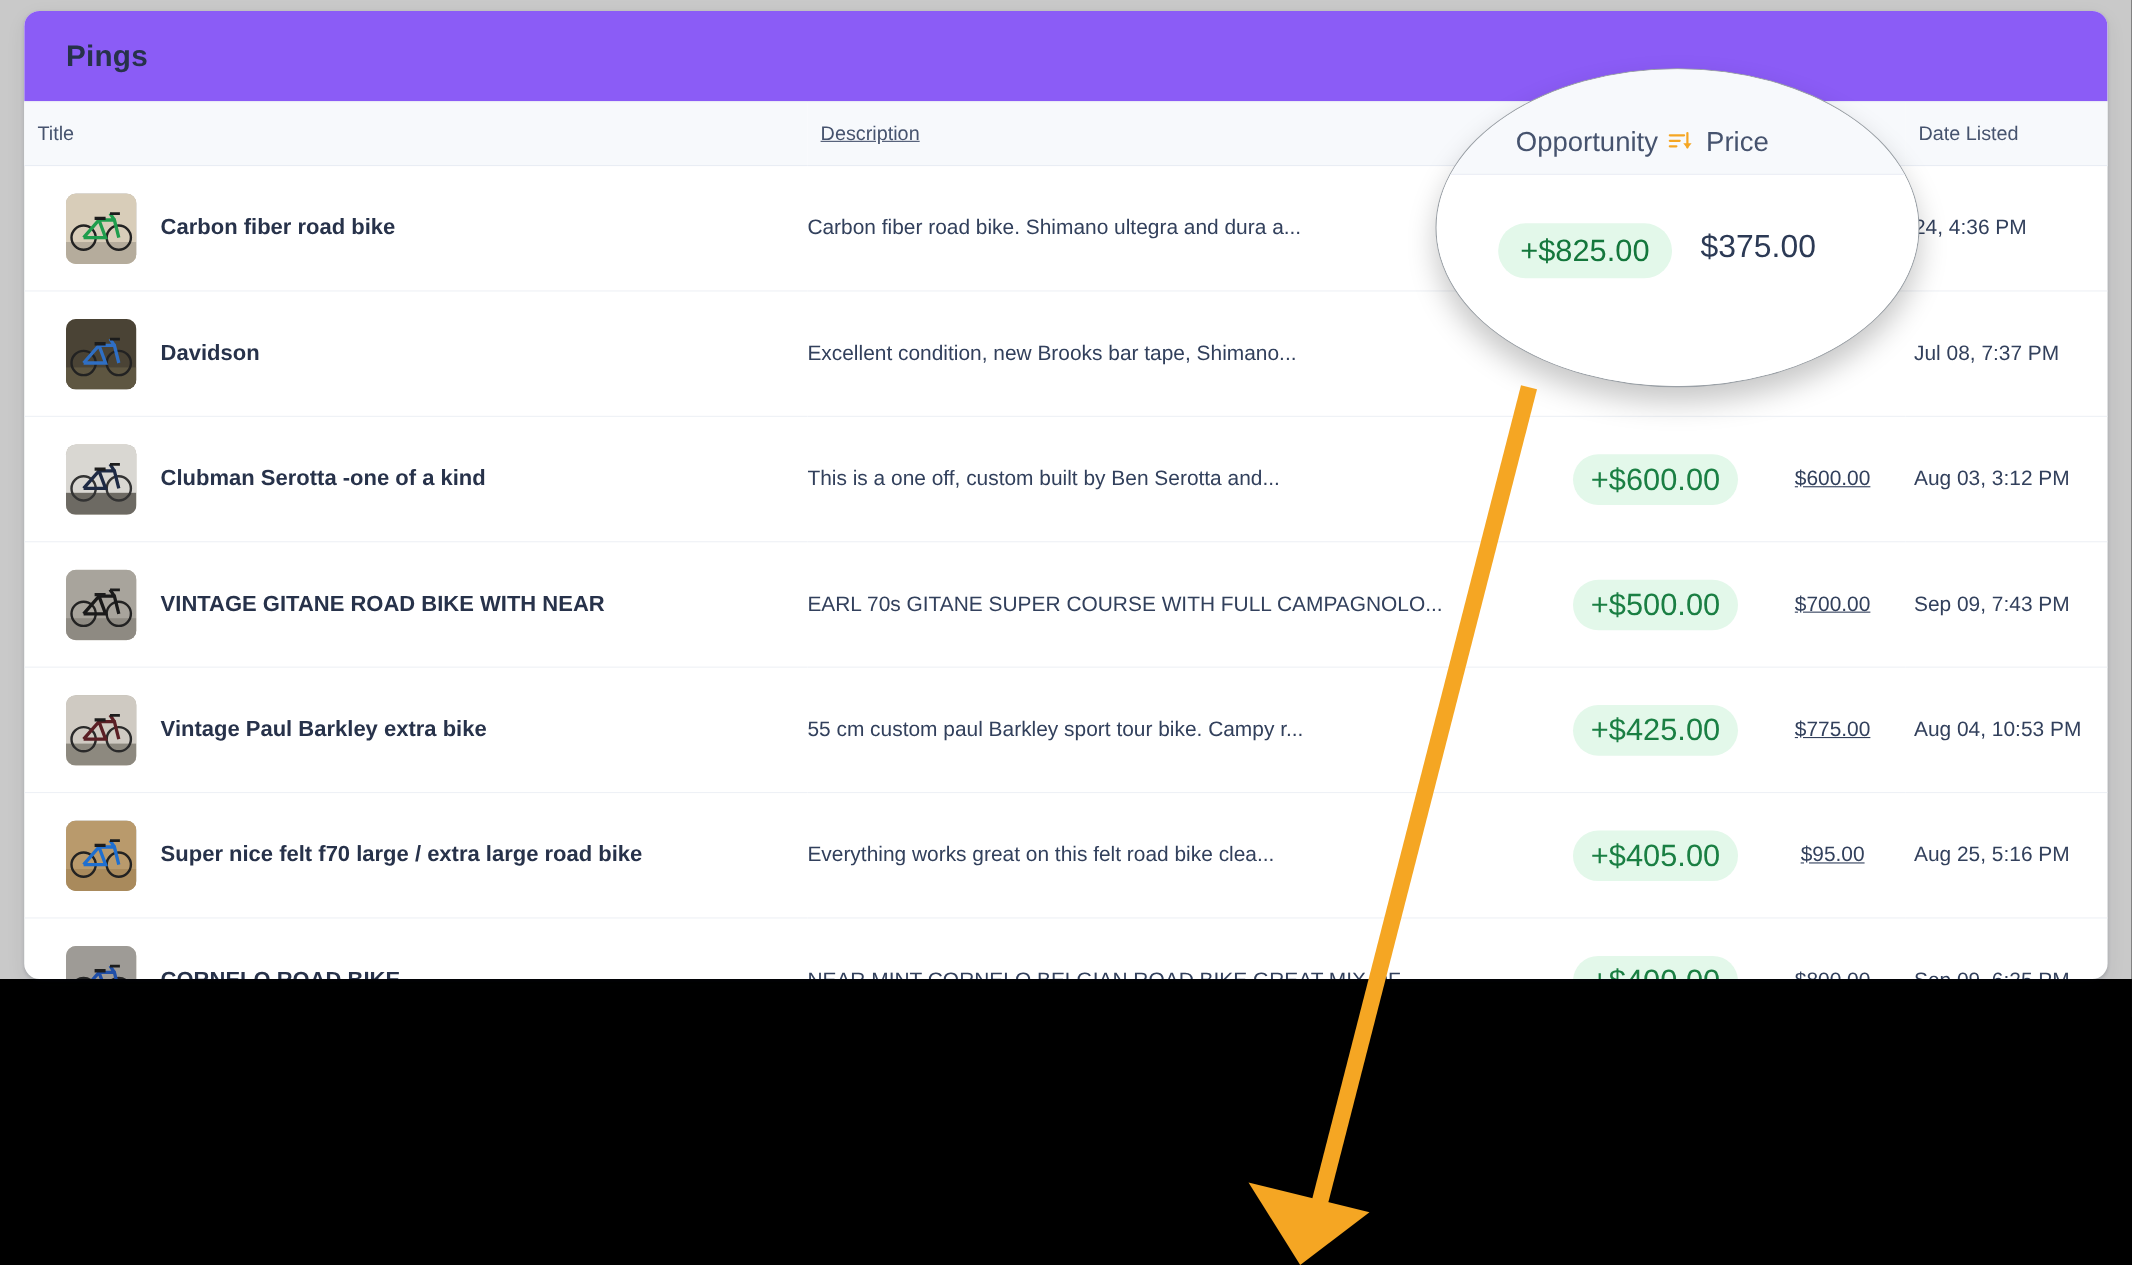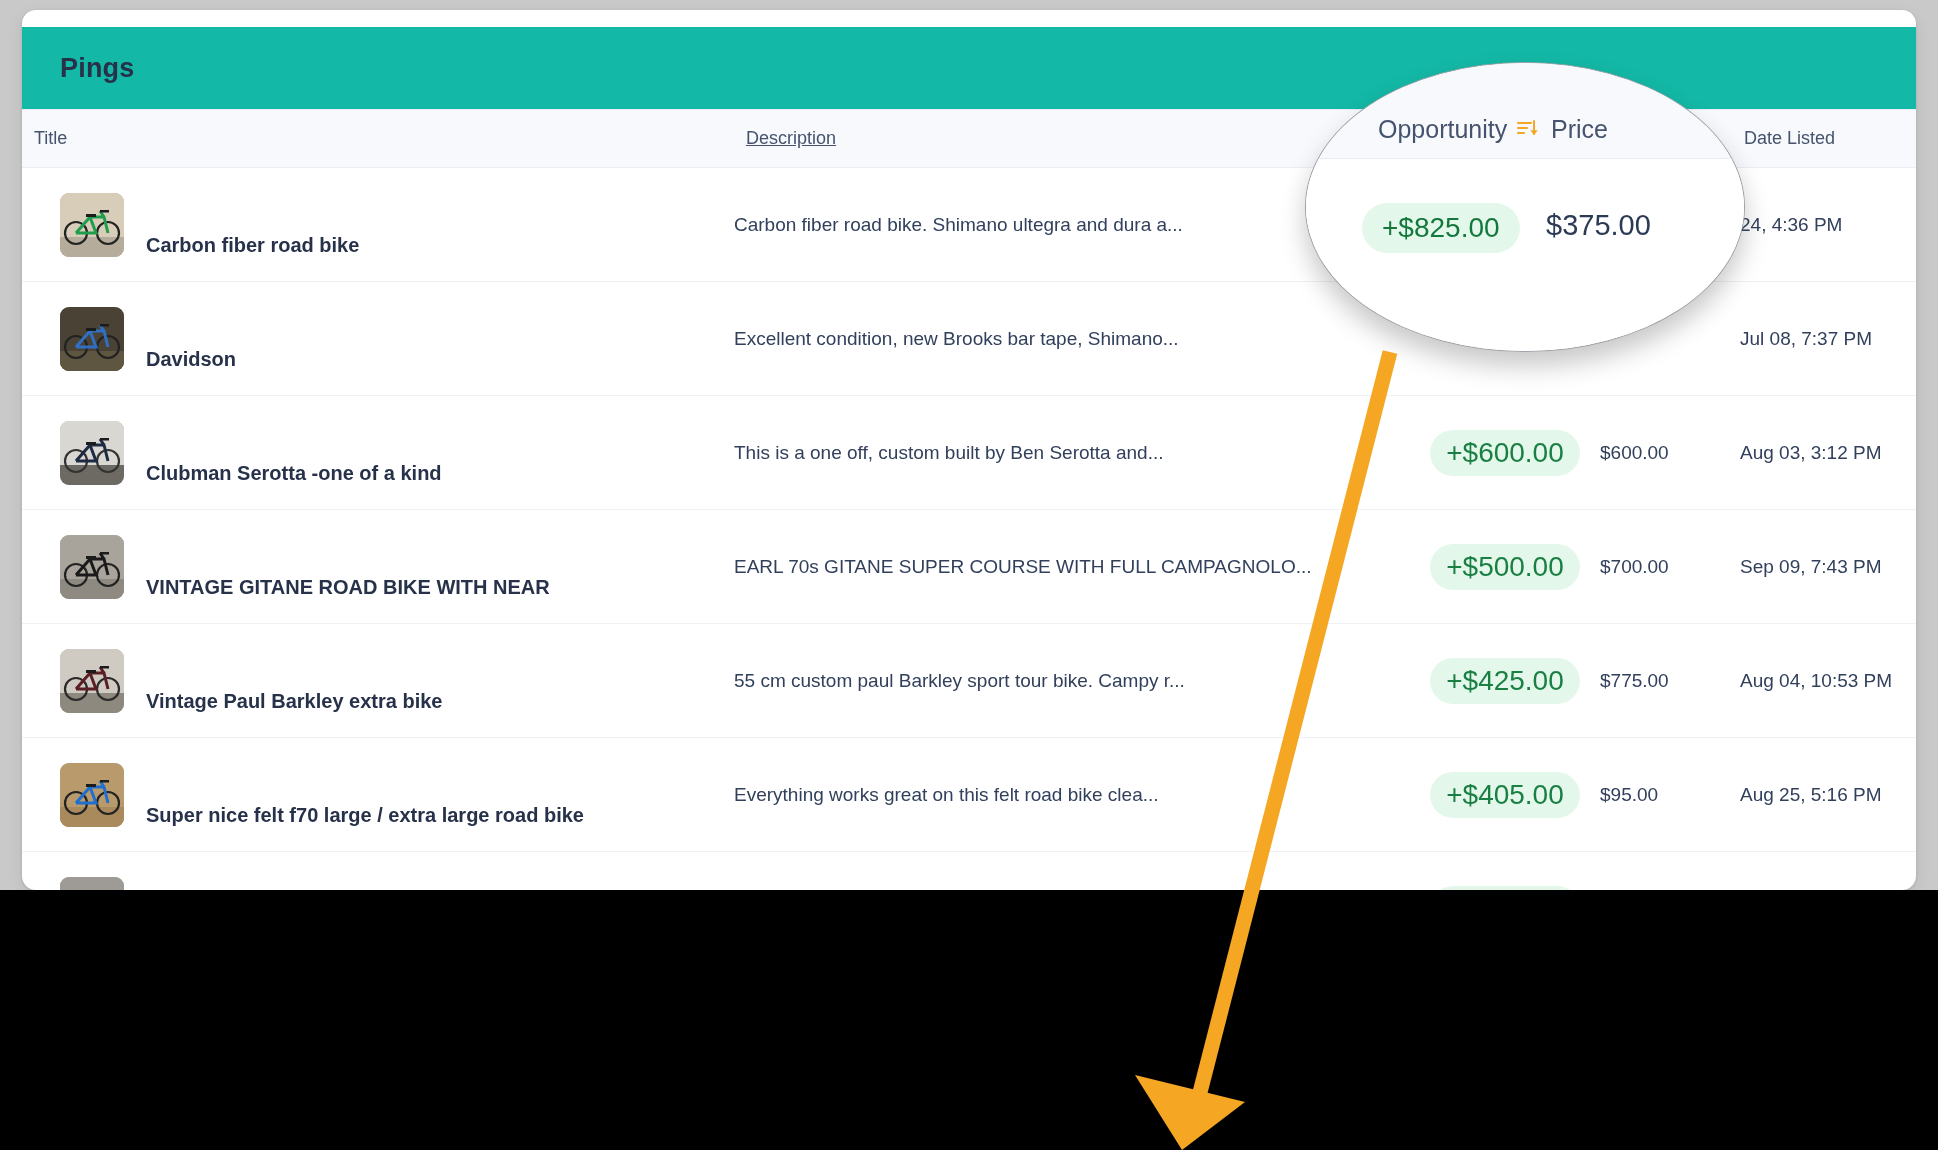--- a/index.html
+++ b/index.html
@@ -25,22 +25,21 @@
     height: 880px;
     background: #ffffff;
     border-radius: 14px;
     box-shadow: 0 1px 3px rgba(16,24,40,.14), 0 6px 18px rgba(16,24,40,.07);
     overflow: hidden;
   }
   #card-header {
     height: 82px;
     display: flex; align-items: center;
     padding: 1px 38px;
-    background: #14b8a6;
-    margin-top: 17px;
+    background: #8b5cf6;
   }
   #card-title {
     font-size: 27px; font-weight: 700; color: #27324a; letter-spacing: .2px;
   }
 
   
   table.tbl { width: 100%; border-collapse: collapse; table-layout: fixed; }
   table.tbl thead tr { background: #f7f9fc; }
   table.tbl thead th {
     font-size: 18px; font-weight: 400; color: #46536e;
@@ -59,24 +58,24 @@
   table.tbl tbody td {
     border-bottom: 1px solid #eef1f6;
     height: 114px;
     vertical-align: middle;
     font-size: 19px;
     color: #32405c;
   }
   td.c-title { padding-left: 38px; }
   td.c-desc  { font-size: 19.5px; color: #3a4761; }
   td.c-opp   { text-align: center; }
-  td.c-price { text-align: left; font-size: 20px; color: #2c3a55; white-space: nowrap;}
+  td.c-price { text-align: center; font-size: 20px; color: #2c3a55; white-space: nowrap; text-decoration: underline;}
   td.c-date  { font-size: 19.5px; color: #2c3a55; white-space: nowrap; padding-left: 8px;}
 
-  .titlecell { display: flex; align-items: flex-end; gap: 22px; }
+  .titlecell { display: flex; align-items: center; gap: 22px; }
   .thumb {
     width: 64px; height: 64px; border-radius: 9px; flex: 0 0 64px;
     overflow: hidden; position: relative; background: #b9b3a8;
   }
   .thumb svg { display:block; width:100%; height:100%; }
   .title-text { font-size: 20px; font-weight: 700; color: #27324a; }
 
   .pill {
     display: inline-block;
     background: #e3f8ea;

